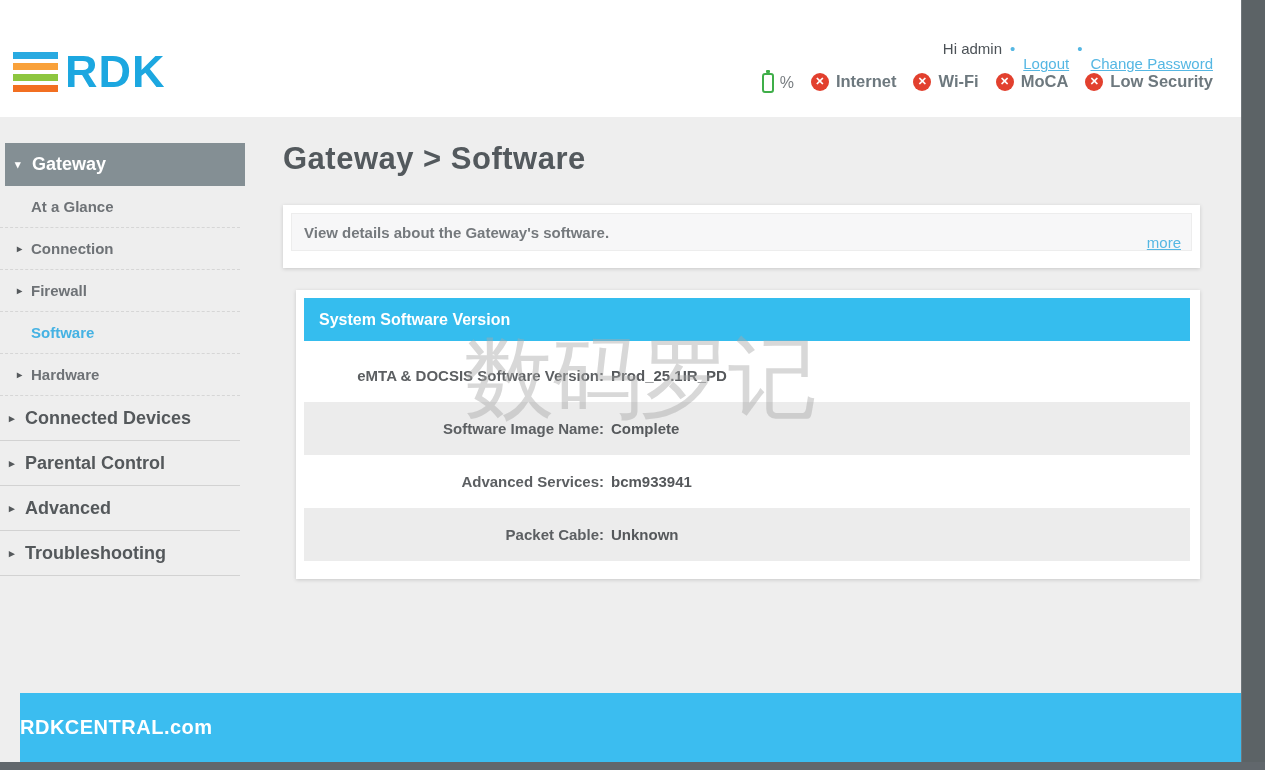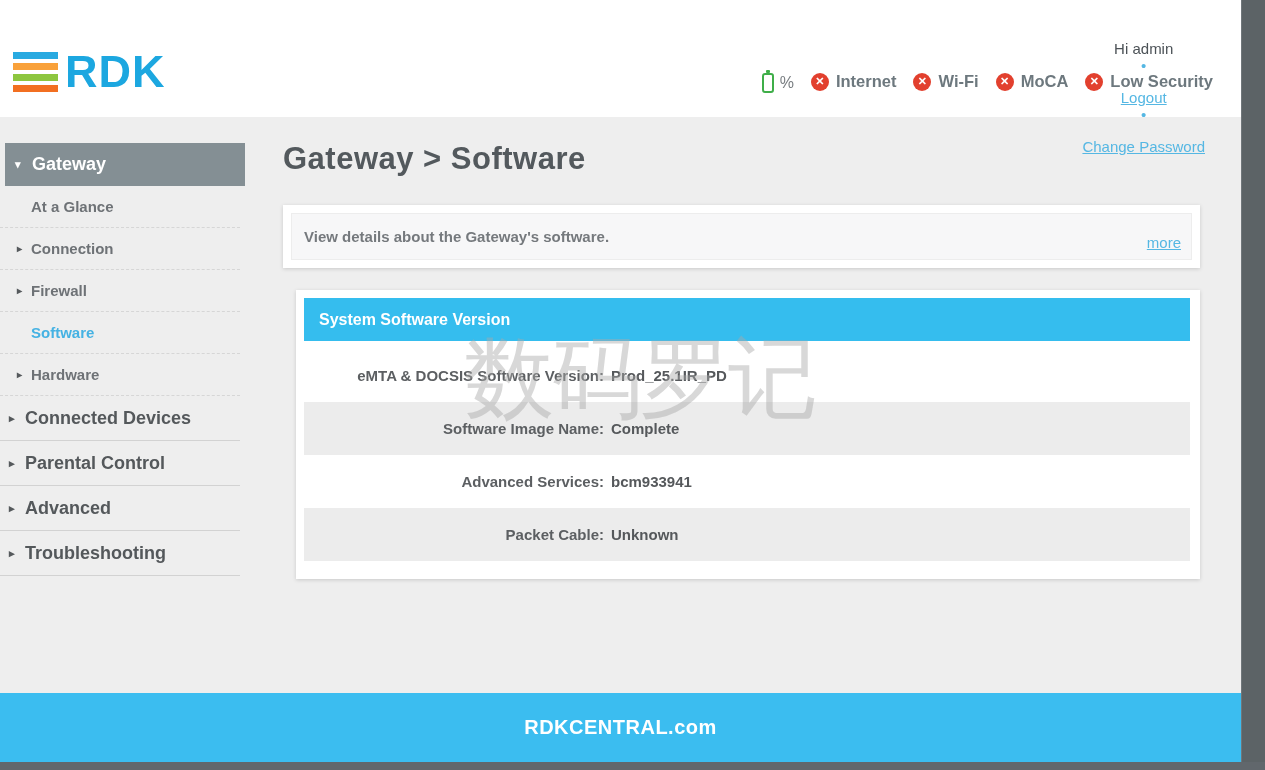--- a/index.html
+++ b/index.html
@@ -17,22 +17,22 @@
 
   .page { width: 1241px; height: 762px; }
 
   
   .header { position: relative; height: 117px; background: #ffffff; }
   .logo { position: absolute; left: 13px; top: 52px; display: flex; align-items: center; }
   .logo-bars { display: flex; flex-direction: column; gap: 4px; margin-right: 7px; }
   .logo-bar { width: 45px; height: 7px; }
   .logo-text { font-size: 45px; font-weight: 700; color: #1ca7e0; letter-spacing: 1px; line-height: 40px; }
 
-  .user-line { position: absolute; top: 40px; right: 36px; font-size: 15px; color: #4c5257;
-               display: flex; align-items: center; flex-direction: column; }
+  .user-line { position: absolute; top: 40px; right: 28px; font-size: 15px; color: #4c5257;
+               display: flex; align-items: flex-start; }
   .user-line .sep { color: #55b7e3; margin: 0 8px; font-size: 15px; }
   .top-link { color: #55b7e3; text-decoration: underline; cursor: pointer; margin-top: 15px; }
 
   .status-line { position: absolute; top: 70px; right: 28px; display: flex; align-items: center; gap: 17px; }
   .status-item { display: flex; align-items: center; gap: 7px; font-size: 16.5px; font-weight: 700; color: #6d787e; }
   .err-icon { width: 18px; height: 18px; border-radius: 50%; background: #e2402e; color: #ffffff;
               font-size: 11px; font-weight: 700; display: flex; align-items: center; justify-content: center;
               line-height: 1; }
   .battery-wrap { display: flex; align-items: flex-end; gap: 6px; }
   .battery { position: relative; width: 12px; height: 20px; border: 2px solid #3fae49; border-radius: 3px;
@@ -58,41 +58,41 @@
   .side-top { position: relative; height: 45px; line-height: 45px; padding-left: 25px; font-size: 18px;
               font-weight: 700; color: #54585b; border-bottom: 1px solid #d2d2d2; width: 240px; cursor: pointer; }
   .side-top .arrow { position: absolute; left: 9px; top: 0; font-size: 11px; color: #55595c; }
 
   
   .main { flex: 1; padding: 0 41px 0 38px; }
   .page-title { margin-top: 24px; font-size: 31px; font-weight: 700; color: #53595d; letter-spacing: 0.5px; }
 
   .card { background: #ffffff; box-shadow: 0 1px 4px rgba(0,0,0,0.16); }
   .desc-card { margin-top: 28px; padding: 8px; height: 63px; }
-  .desc-inner { position: relative; height: 47px; background: #f7f7f8; border: 1px solid #ededed;
+  .desc-inner { position: relative; height: 38px; background: #f7f7f8; border: 1px solid #ededed;
                 display: flex; align-items: center; padding: 0 12px; }
   .desc-text { font-size: 15px; font-weight: 700; color: #75797d; }
   .more-link { position: absolute; right: 10px; top: 20px; font-size: 15px; color: #55b7e3;
                text-decoration: underline; cursor: pointer; }
 
   .table-card { position: relative; margin-top: 22px; padding: 8px 10px 18px 8px; margin-left: 13px; }
   .table-header { height: 43px; line-height: 43px; background: #35bdee; color: #ffffff;
                   font-size: 16px; font-weight: 700; padding-left: 15px; }
   .rows { margin-top: 8px; }
   .row { display: flex; align-items: center; height: 53px; font-size: 15px; font-weight: 700; }
   .row.alt { background: #ececec; }
   .row-label { width: 300px; text-align: right; color: #5c5f62; }
   .row-value { margin-left: 7px; color: #55585b; }
 
   .watermark { position: absolute; left: 168px; top: 38px; font-size: 90px; line-height: 1.12;
                color: rgba(168,168,168,0.45); z-index: 3; pointer-events: none; letter-spacing: -2px;
                font-weight: 400; white-space: nowrap; }
 
   
-  .footer { height: 69px; background: #3bbdf0; text-align: center; }
+  .footer { height: 69px; background: #3bbdf0; text-align: left; margin-left: 20px; }
   .footer-text { line-height: 69px; color: #ffffff; font-size: 20px; font-weight: 700; letter-spacing: 0.5px; }
 </style>
 </head>
 <body>
 
 <div class="app">
 
   <div class="page">
 
     <div class="header">

